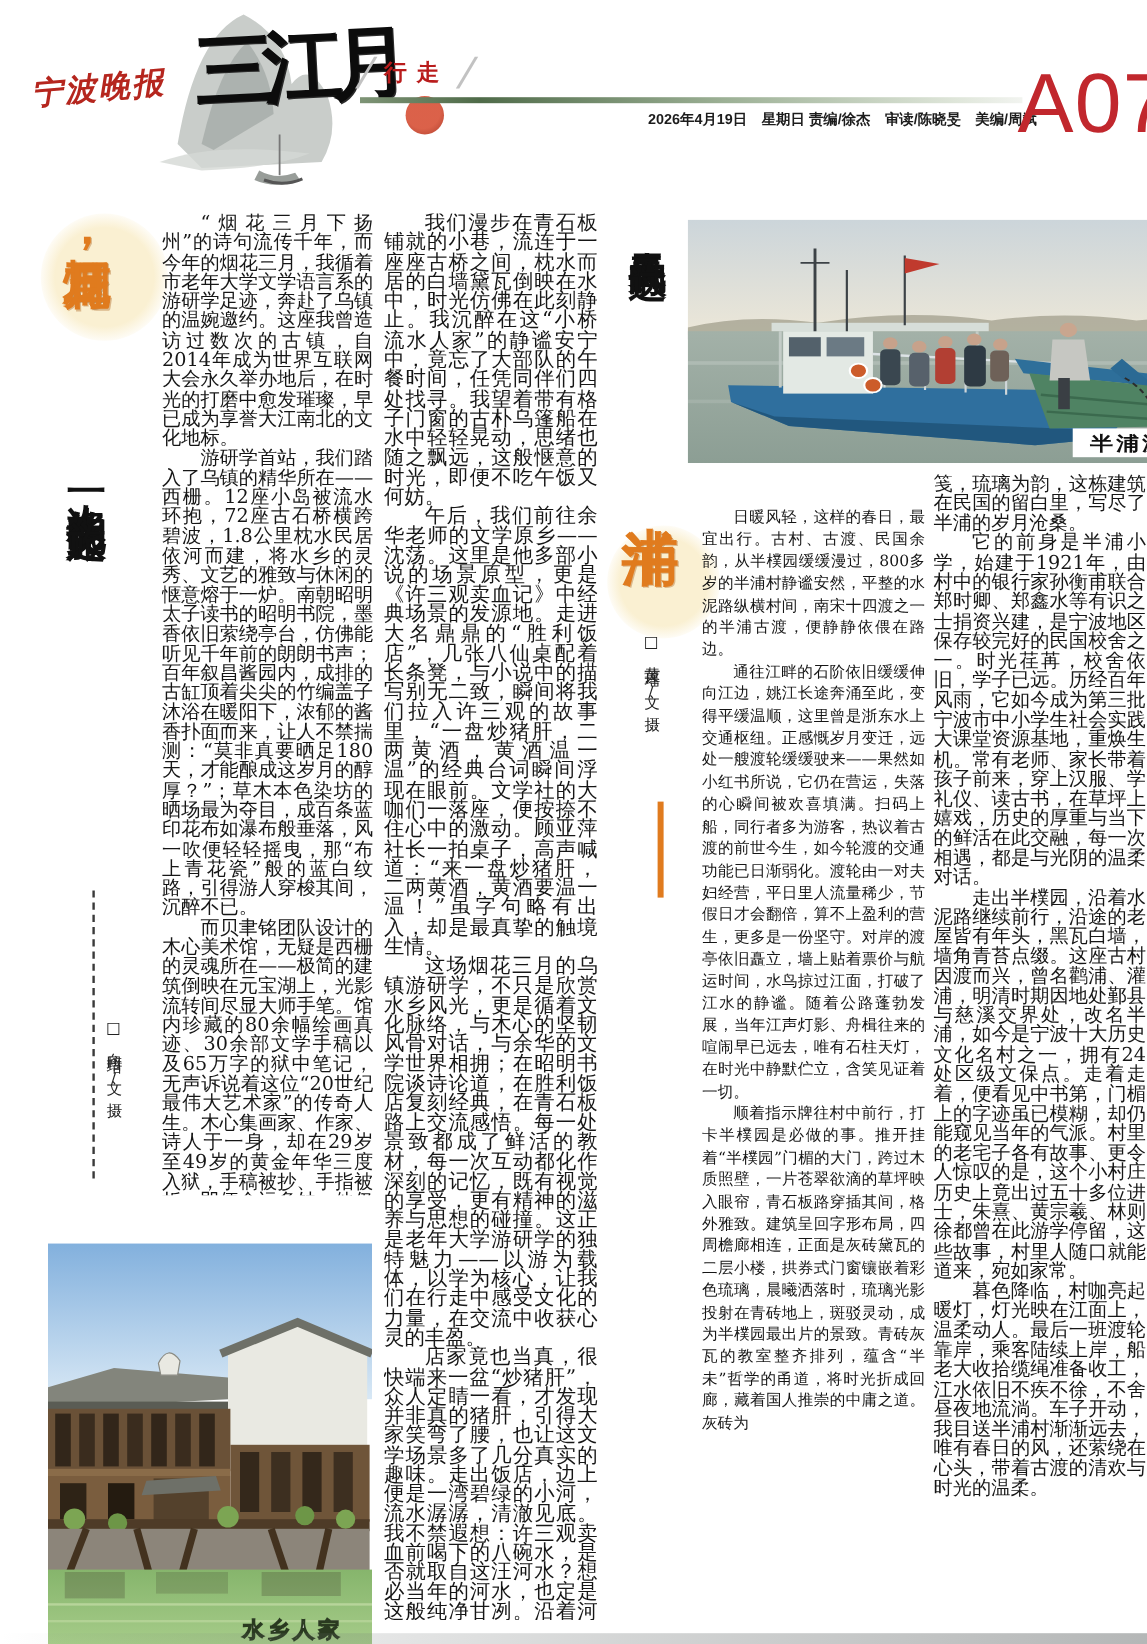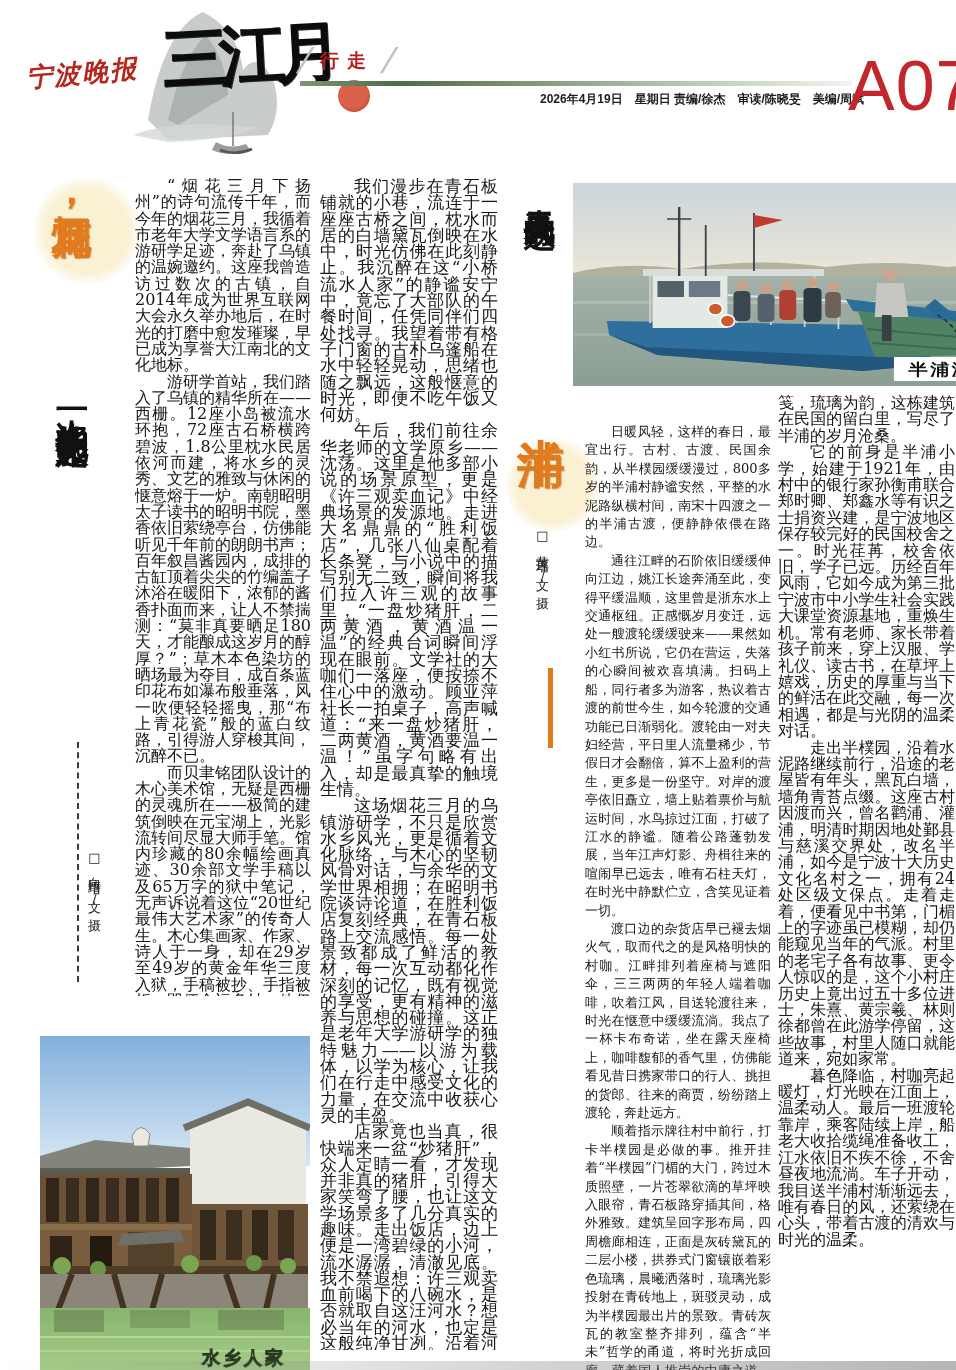--- a/index.html
+++ b/index.html
@@ -230,21 +230,20 @@
         <circle cx="128" cy="138" r="6" fill="#cc5c2a" stroke="#fff" stroke-width="1.5"></circle>
         <path d="M302,132 q18,12 26,42" stroke="#2c2c2c" stroke-width="1.5" fill="none" stroke-dasharray="4 3"></path>
         <rect x="266" y="174" width="96" height="24" fill="#ffffff"></rect>
         <text x="314" y="192" text-anchor="middle" font-size="16" font-weight="bold" fill="#111" letter-spacing="2">半浦渡口</text>
       </svg>
     </figure>
 
     <div class="body-col rc1">
       <p>日暖风轻，这样的春日，最宜出行。古村、古渡、民国余韵，从半樸园缓缓漫过，800多岁的半浦村静谧安然，平整的水泥路纵横村间，南宋十四渡之一的半浦古渡，便静静依偎在路边。</p>
       <p>通往江畔的石阶依旧缓缓伸向江边，姚江长途奔涌至此，变得平缓温顺，这里曾是浙东水上交通枢纽。正感慨岁月变迁，远处一艘渡轮缓缓驶来——果然如小红书所说，它仍在营运，失落的心瞬间被欢喜填满。扫码上船，同行者多为游客，热议着古渡的前世今生，如今轮渡的交通功能已日渐弱化。渡轮由一对夫妇经营，平日里人流量稀少，节假日才会翻倍，算不上盈利的营生，更多是一份坚守。对岸的渡亭依旧矗立，墙上贴着票价与航运时间，水鸟掠过江面，打破了江水的静谧。随着公路蓬勃发展，当年江声灯影、舟楫往来的喧闹早已远去，唯有石柱天灯，在时光中静默伫立，含笑见证着一切。</p>
-      <p>渡口边的杂货店早已褪去烟火气，取而代之的是风格明快的村咖。江畔排列着座椅与遮阳伞，三三两两的年轻人端着咖啡，吹着江风，目送轮渡往来，时光在惬意中缓缓流淌。我点了一杯卡布奇诺，坐在露天座椅上，咖啡馥郁的香气里，仿佛能看见昔日携家带口的行人、挑担的货郎、往来的商贾，纷纷踏上渡轮，奔赴远方。</p>
       <p>顺着指示牌往村中前行，打卡半樸园是必做的事。推开挂着“半樸园”门楣的大门，跨过木质照壁，一片苍翠欲滴的草坪映入眼帘，青石板路穿插其间，格外雅致。建筑呈回字形布局，四周檐廊相连，正面是灰砖黛瓦的二层小楼，拱券式门窗镶嵌着彩色琉璃，晨曦洒落时，琉璃光影投射在青砖地上，斑驳灵动，成为半樸园最出片的景致。青砖灰瓦的教室整齐排列，蕴含“半未”哲学的甬道，将时光折成回廊，藏着国人推崇的中庸之道。灰砖为</p>
     </div>
     <div class="body-col rc2">
       <p class="cont">笺，琉璃为韵，这栋建筑在民国的留白里，写尽了半浦的岁月沧桑。</p>
       <p>它的前身是半浦小学，始建于1921年，由村中的银行家孙衡甫联合郑时卿、郑鑫水等有识之士捐资兴建，是宁波地区保存较完好的民国校舍之一。时光荏苒，校舍依旧，学子已远。历经百年风雨，它如今成为第三批宁波市中小学生社会实践大课堂资源基地，重焕生机。常有老师、家长带着孩子前来，穿上汉服、学礼仪、读古书，在草坪上嬉戏，历史的厚重与当下的鲜活在此交融，每一次相遇，都是与光阴的温柔对话。</p>
       <p>走出半樸园，沿着水泥路继续前行，沿途的老屋皆有年头，黑瓦白墙，墙角青苔点缀。这座古村因渡而兴，曾名鹳浦、灌浦，明清时期因地处鄞县与慈溪交界处，改名半浦，如今是宁波十大历史文化名村之一，拥有24处区级文保点。走着走着，便看见中书第，门楣上的字迹虽已模糊，却仍能窥见当年的气派。村里的老宅子各有故事、更令人惊叹的是，这个小村庄历史上竟出过五十多位进士，朱熹、黄宗羲、林则徐都曾在此游学停留，这些故事，村里人随口就能道来，宛如家常。</p>
       <p>暮色降临，村咖亮起暖灯，灯光映在江面上，温柔动人。最后一班渡轮靠岸，乘客陆续上岸，船老大收拾缆绳准备收工，江水依旧不疾不徐，不舍昼夜地流淌。车子开动，我目送半浦村渐渐远去，唯有春日的风，还萦绕在心头，带着古渡的清欢与时光的温柔。</p>
     </div>
   </section>
 

